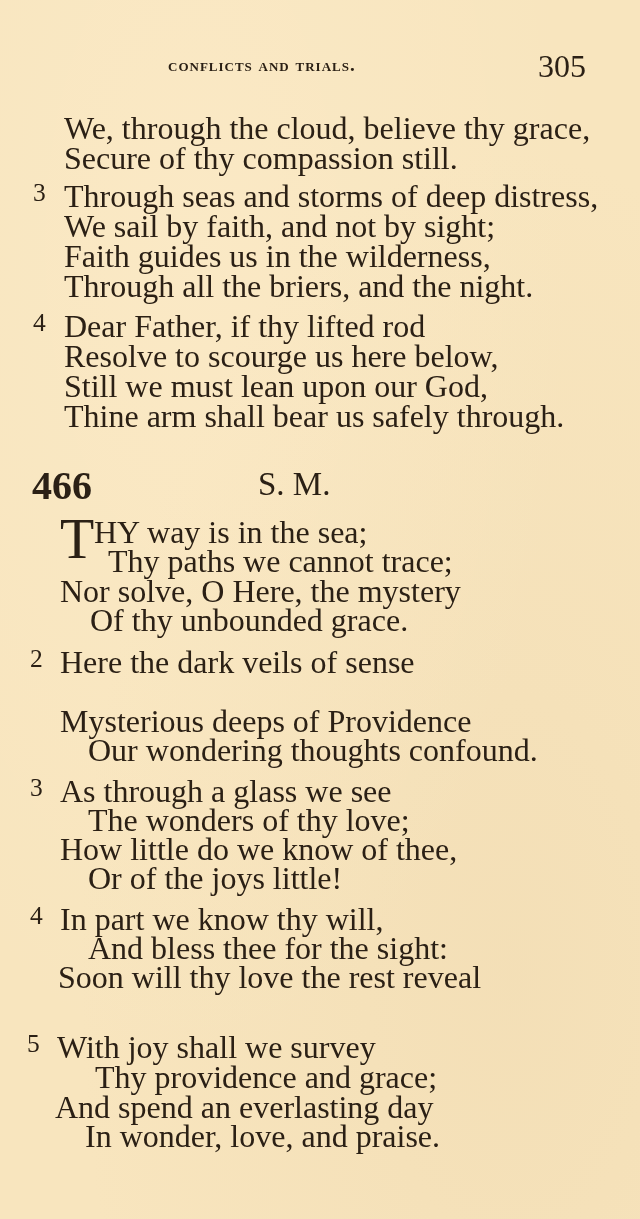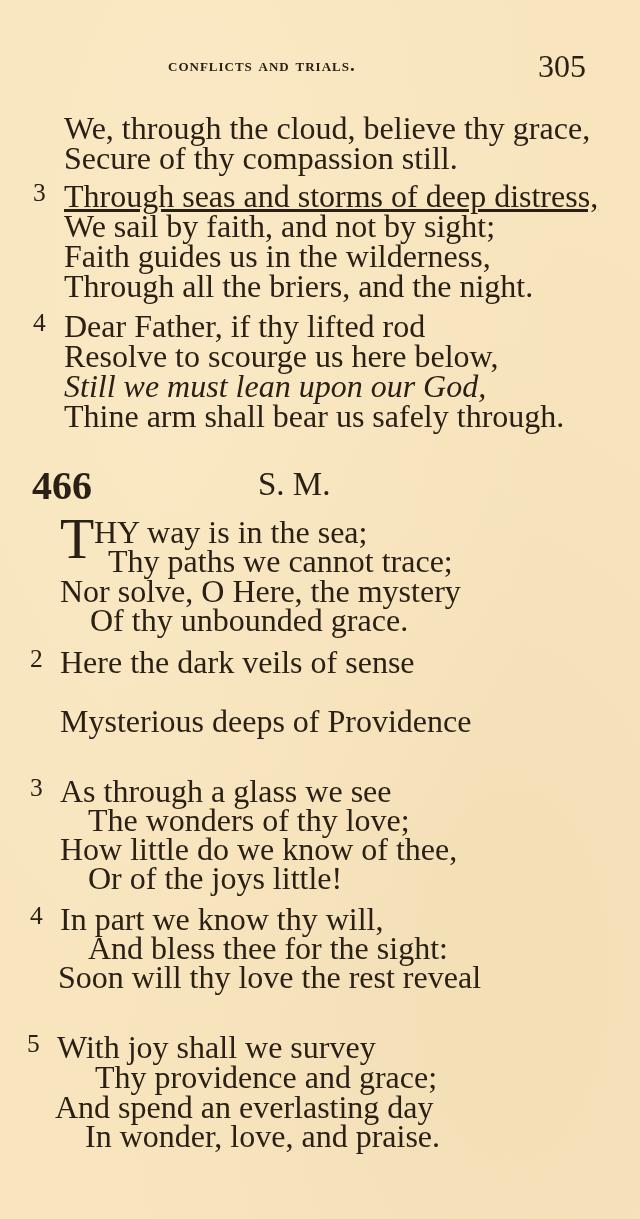--- a/index.html
+++ b/index.html
@@ -84,43 +84,44 @@
 
 <div class="page">
 
   <div class="running-head">CONFLICTS AND TRIALS.</div>
   <div class="page-number">305</div>
 
   <div class="line" style="top:112px;left:64px;">We, through the cloud, believe thy grace,</div>
   <div class="line" style="top:142px;left:64px;">Secure of thy compassion still.</div>
 
   <div class="vnum" style="top:180px;left:33px;">3</div>
-  <div class="line" style="top:180px;left:64px;text-decoration:underline;">Through seas and storms of deep distress,</div>
+  <div class="line" style="top:180px;left:64px;">Through seas and storms of deep distress,</div>
   <div class="line" style="top:210px;left:64px;">We sail by faith, and not by sight;</div>
   <div class="line" style="top:240px;left:64px;">Faith guides us in the wilderness,</div>
   <div class="line" style="top:270px;left:64px;">Through all the briers, and the night.</div>
 
   <div class="vnum" style="top:310px;left:33px;">4</div>
   <div class="line" style="top:310px;left:64px;">Dear Father, if thy lifted rod</div>
   <div class="line" style="top:340px;left:64px;">Resolve to scourge us here below,</div>
-  <div class="line" style="top:370px;left:64px;font-style:italic;">Still we must lean upon our God,</div>
+  <div class="line" style="top:370px;left:64px;">Still we must lean upon our God,</div>
   <div class="line" style="top:400px;left:64px;">Thine arm shall bear us safely through.</div>
 
   <div class="hymn-number">466</div>
   <div class="meter">S. M.</div>
 
   <div class="dropcap">T</div>
   <div class="line" style="top:516px;left:94px;">HY way is in the sea;</div>
   <div class="line" style="top:545px;left:108px;">Thy paths we cannot trace;</div>
   <div class="line" style="top:575px;left:60px;">Nor solve, O Here, the mystery</div>
   <div class="line" style="top:604px;left:90px;">Of thy unbounded grace.</div>
 
   <div class="vnum" style="top:646px;left:30px;">2</div>
   <div class="line" style="top:646px;left:60px;">Here the dark veils of sense</div>
   <div class="line" style="top:705px;left:60px;">Mysterious deeps of Providence</div>
+  <div class="line" style="top:734px;left:88px;">Our wondering thoughts confound.</div>
 
   <div class="vnum" style="top:775px;left:30px;">3</div>
   <div class="line" style="top:775px;left:60px;">As through a glass we see</div>
   <div class="line" style="top:804px;left:88px;">The wonders of thy love;</div>
   <div class="line" style="top:833px;left:60px;">How little do we know of thee,</div>
   <div class="line" style="top:862px;left:88px;">Or of the joys little!</div>
 
   <div class="vnum" style="top:903px;left:30px;">4</div>
   <div class="line" style="top:903px;left:60px;">In part we know thy will,</div>
   <div class="line" style="top:932px;left:88px;">And bless thee for the sight:</div>

